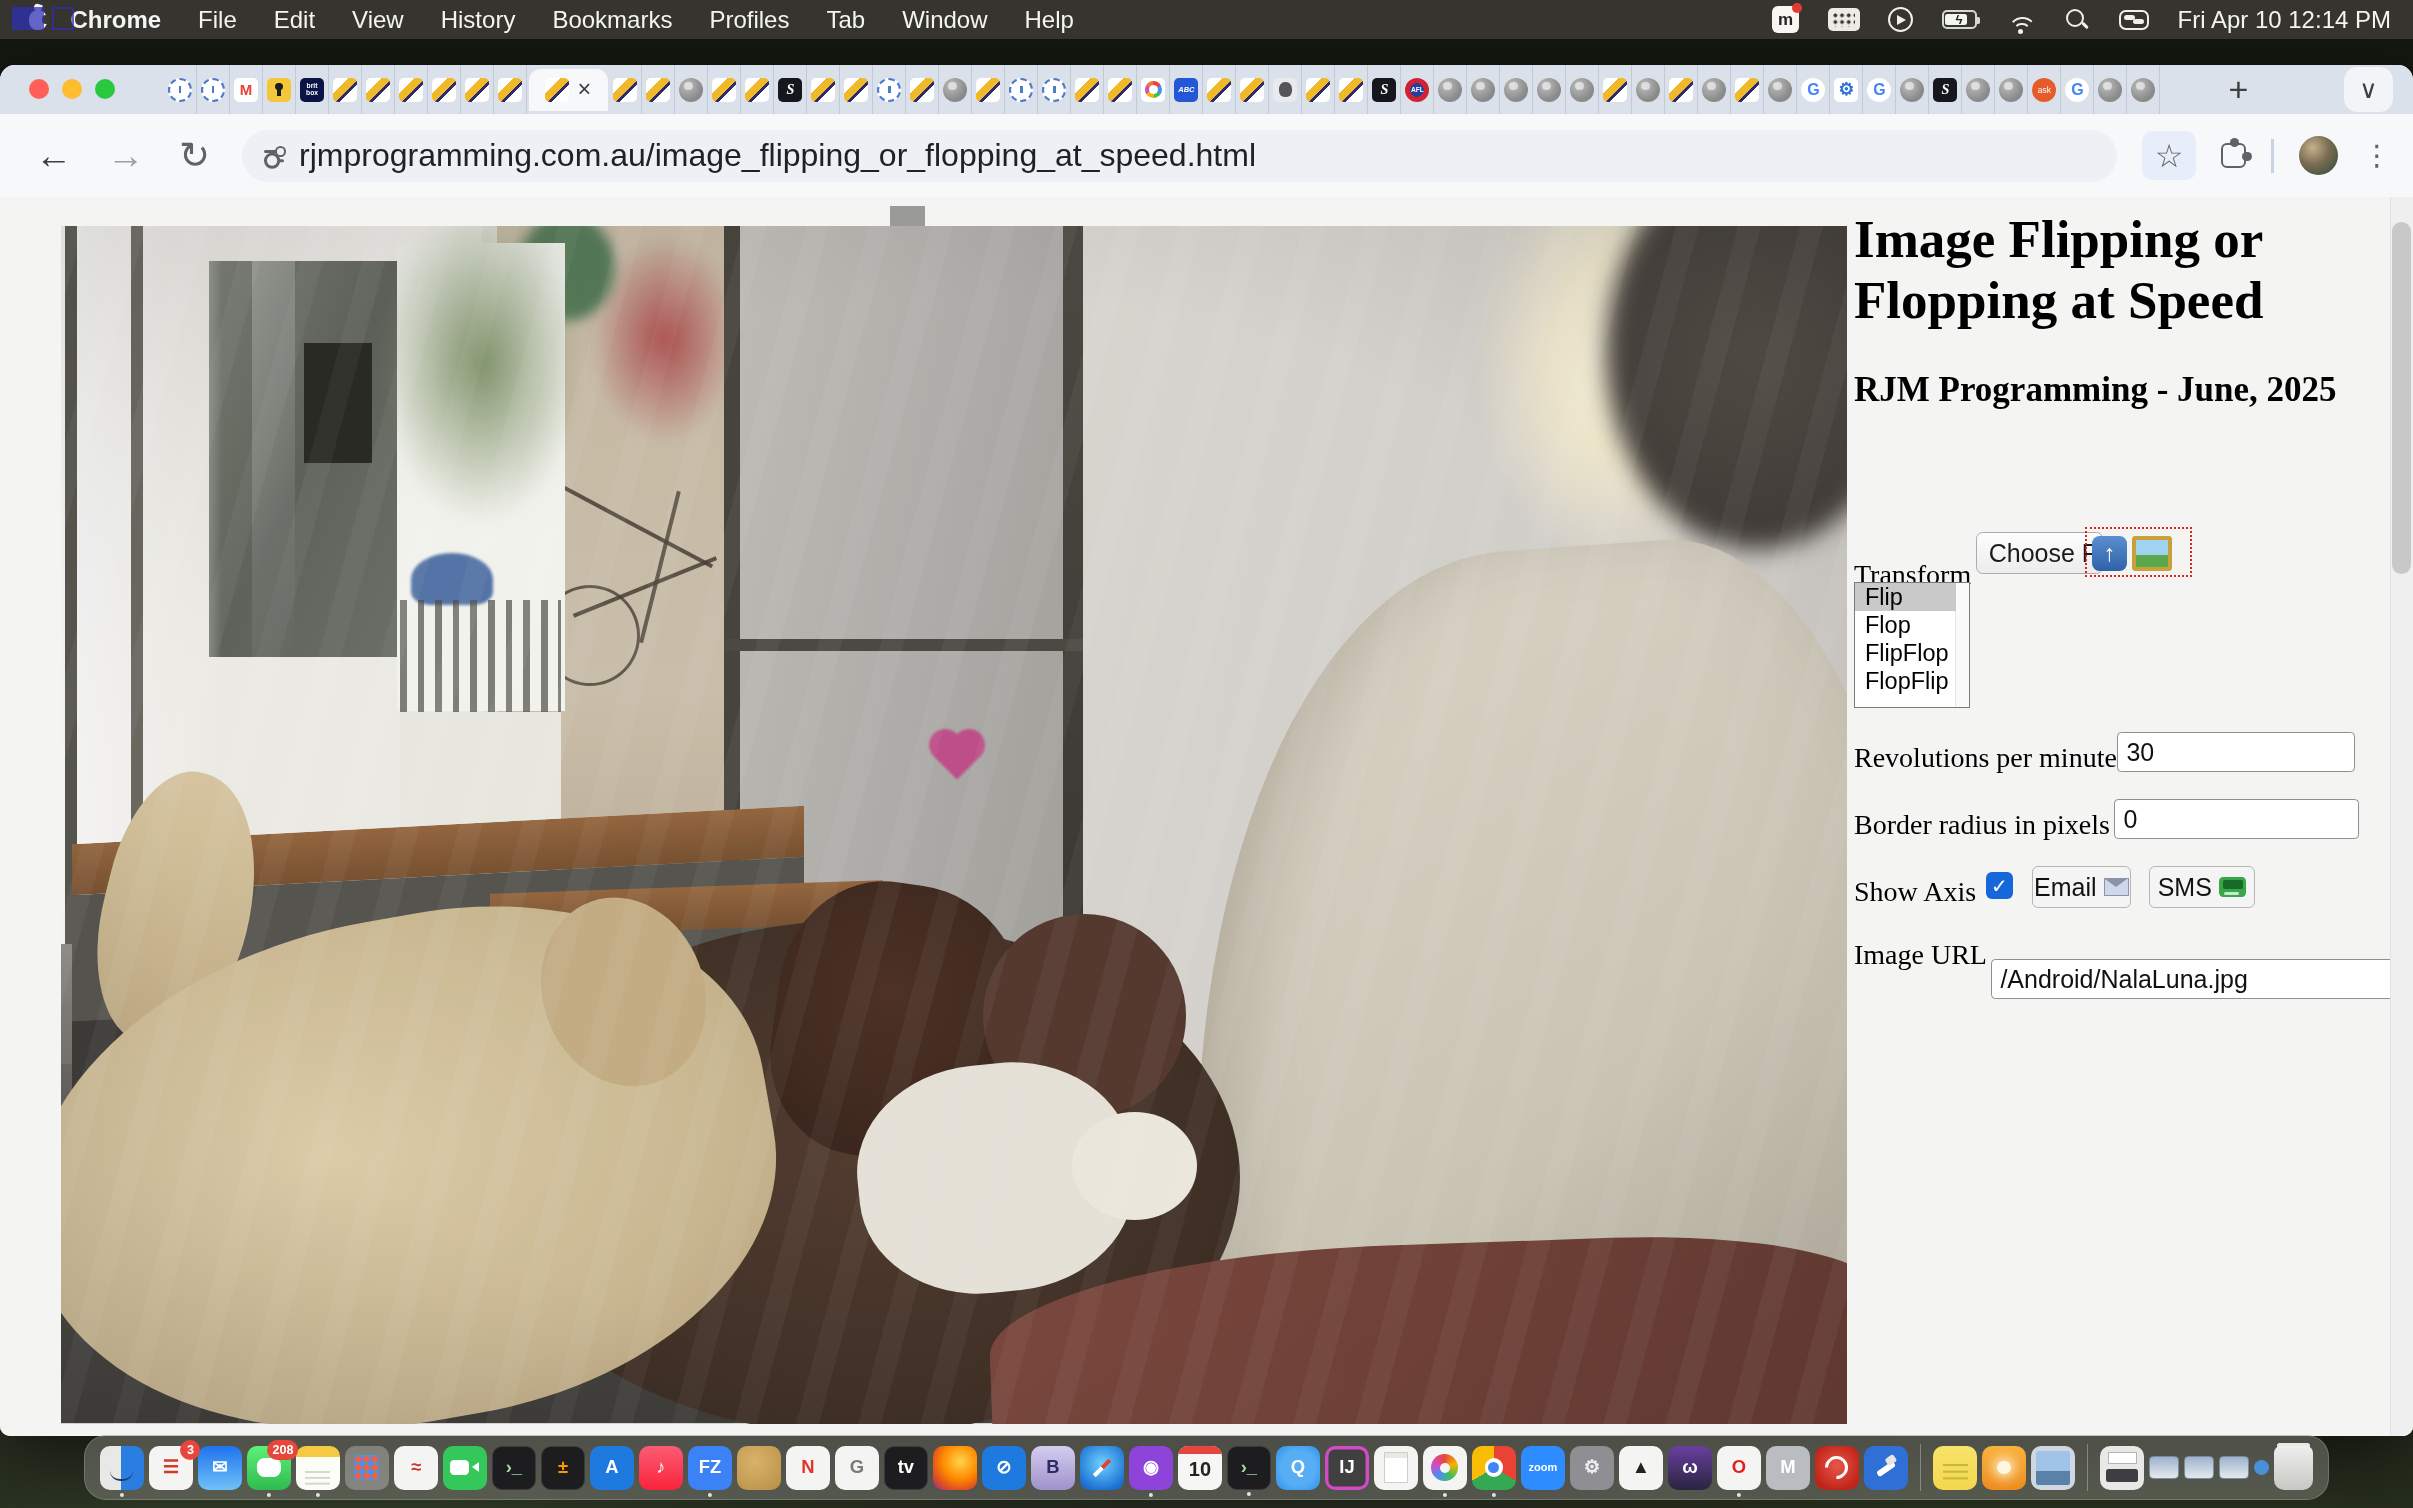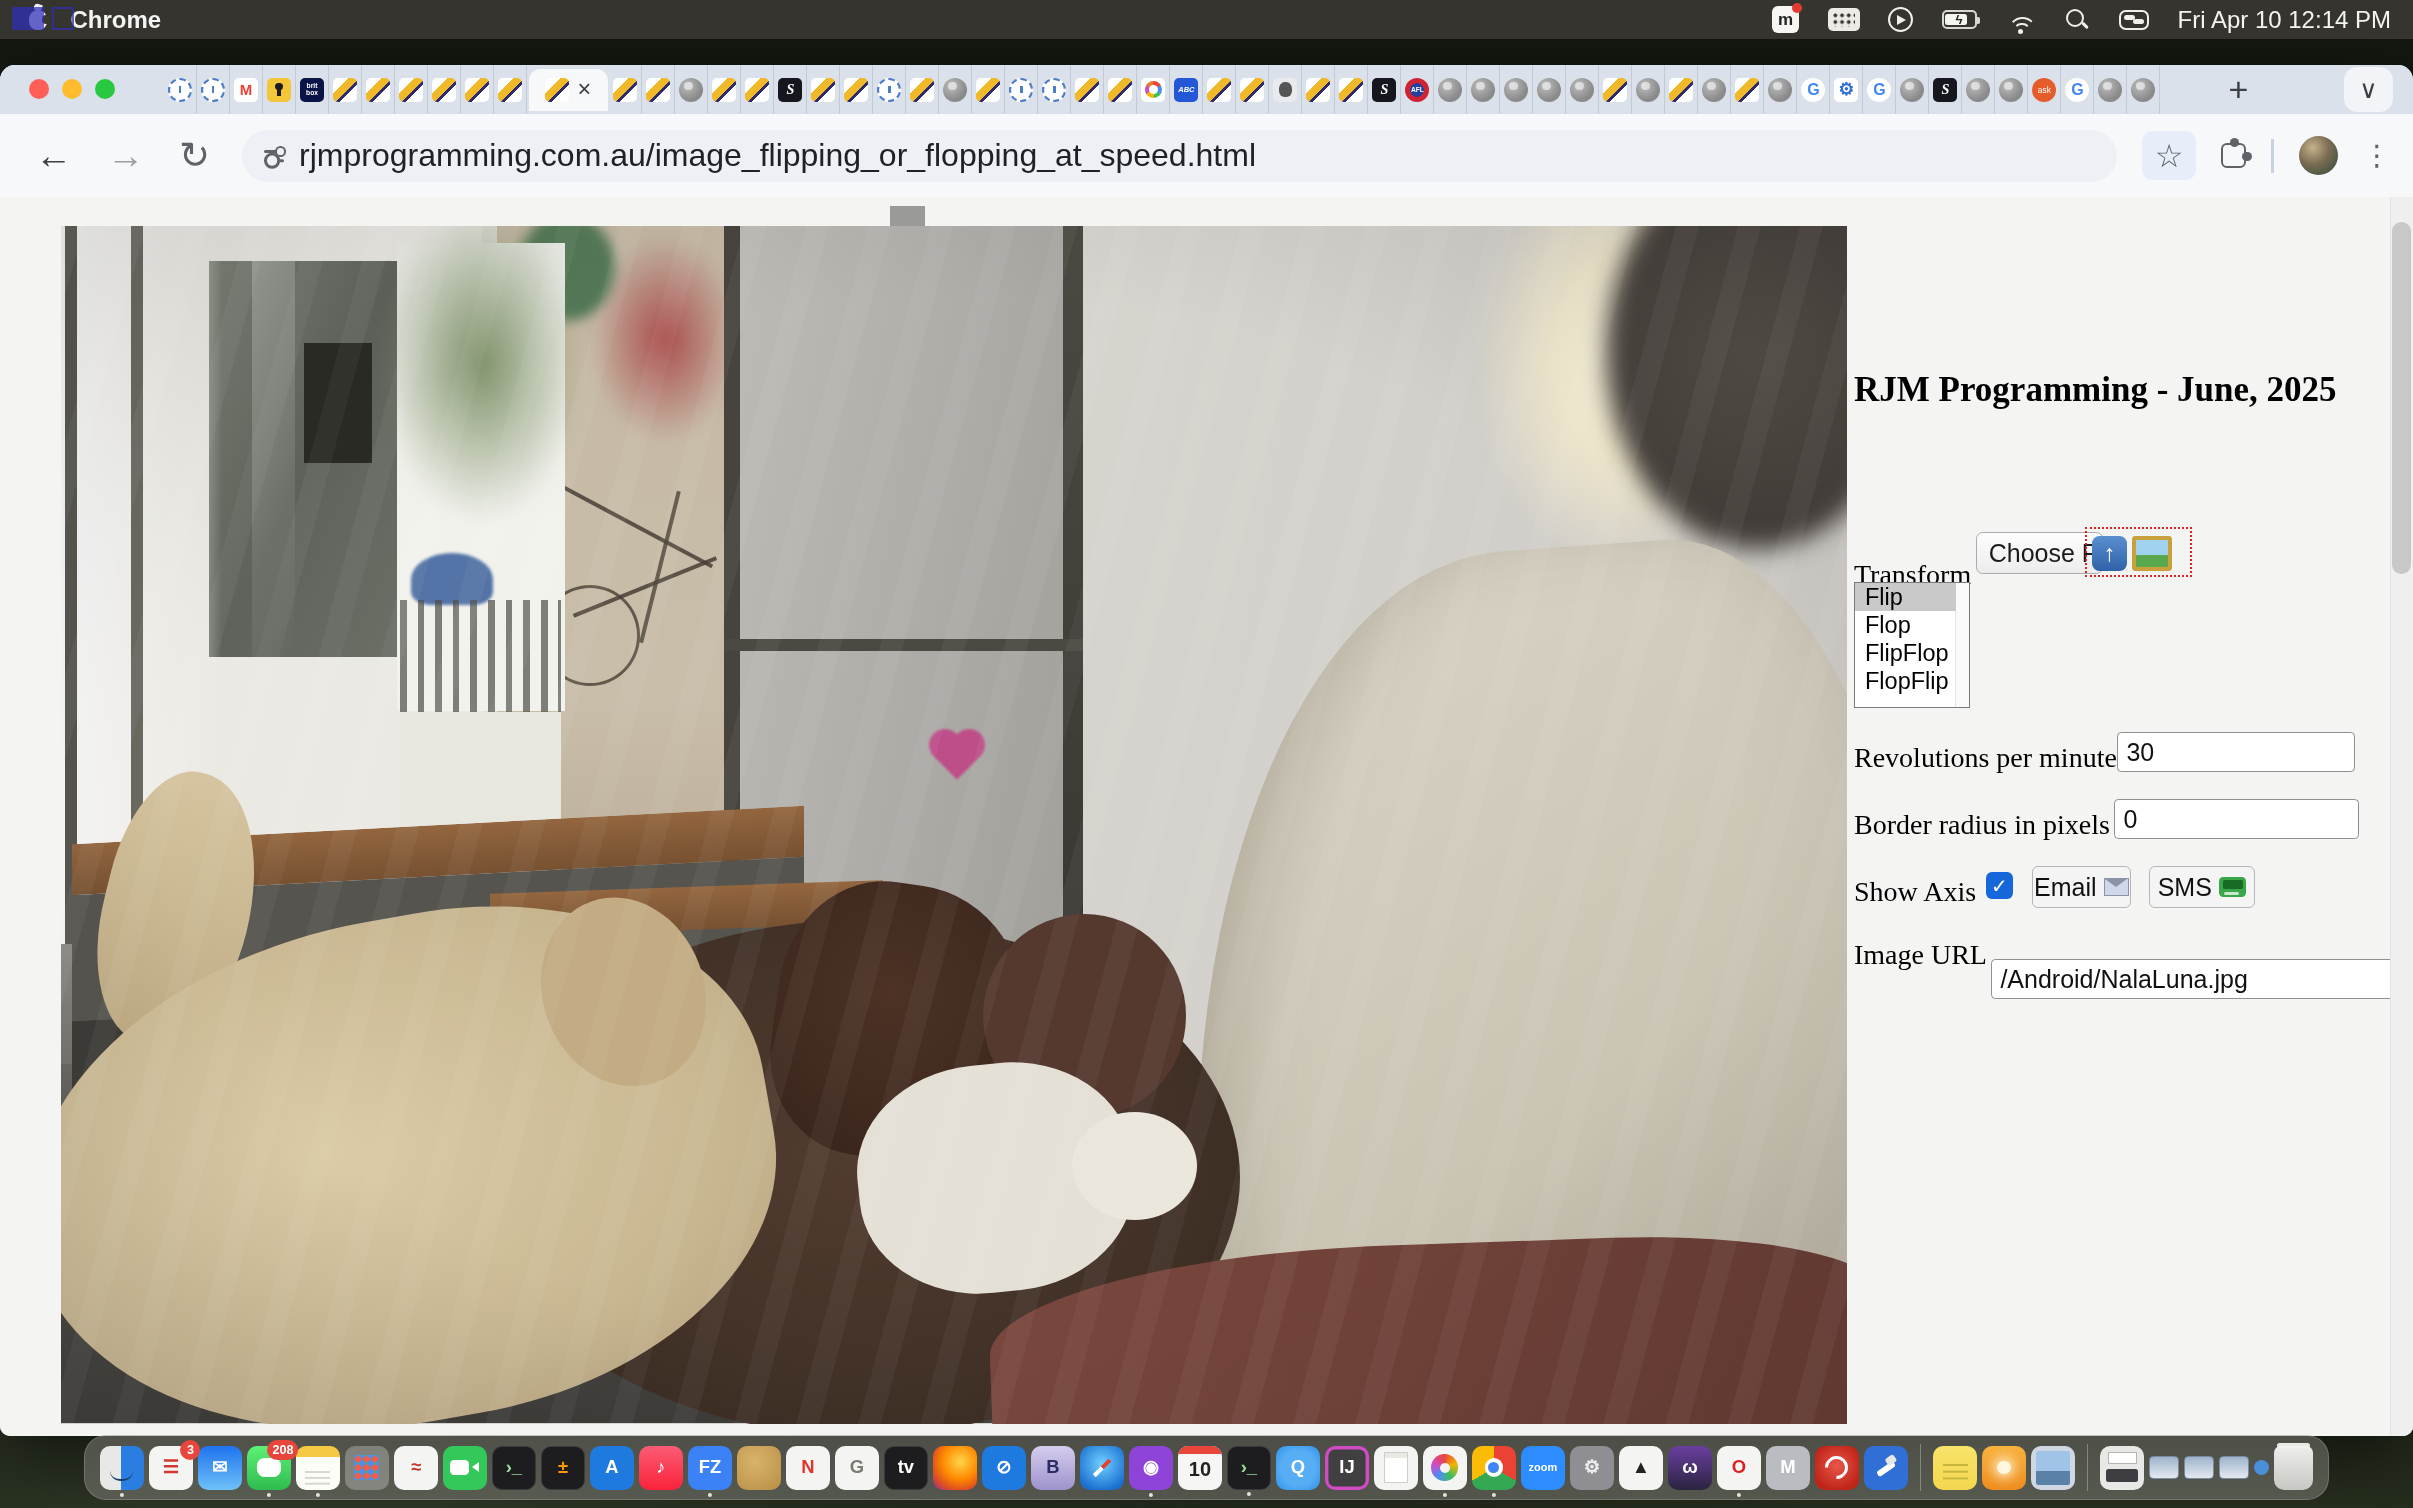--- a/index.html
+++ b/index.html
@@ -288,20 +288,31 @@
 <body>
 
 <div class="annotation">
   <span class="an-rect-fill"></span>
   <span class="an-rect-outline"></span>
 </div>
 
 <div class="menu-bar">
   <span class="apple-icon"></span>
   <span class="menu-app">Chrome</span>
+  <div class="menu-items" id="menu-items">
+      <span class="menu-item">File</span>
+      <span class="menu-item">Edit</span>
+      <span class="menu-item">View</span>
+      <span class="menu-item">History</span>
+      <span class="menu-item">Bookmarks</span>
+      <span class="menu-item">Profiles</span>
+      <span class="menu-item">Tab</span>
+      <span class="menu-item">Window</span>
+      <span class="menu-item">Help</span>
+    </div>
   <div class="status">
     <span id="status-icons" style="display:flex;align-items:center;gap:28.5px">
         <span class="st st-mk">m</span>
         <span class="st st-keyboard"></span>
         <span class="st st-play"></span>
         <span class="st st-battery">
           <span class="bolt">ϟ</span>
         </span>
         <span class="st st-wifi">
           <i></i>
@@ -569,20 +580,21 @@
       <div class="ph-dog-brown-head"></div>
       <div class="ph-dog-brown-back"></div>
       <div class="ph-dog-white-chest"></div>
         <div class="ph-dog-white-paw"></div>
       <div class="ph-blanket"></div>
       <div class="ph-heart"></div>
       <div class="ph-sheen"></div>
     </div>
 
     <div class="right-panel">
+      <h1 class="page-title">Image Flipping or Flopping at Speed</h1>
       <h2 class="page-subtitle">RJM Programming - June, 2025</h2>
 
       <span class="flabel lb-transform">Transform</span>
       <button class="choose-file-btn">Choose File</button>
       <span class="emoji-up">↑</span>
       <span class="emoji-picture"></span>
       <span class="dotted-box"></span>
 
       <div class="listbox" id="listbox">
           <div class="opt sel">Flip</div>

